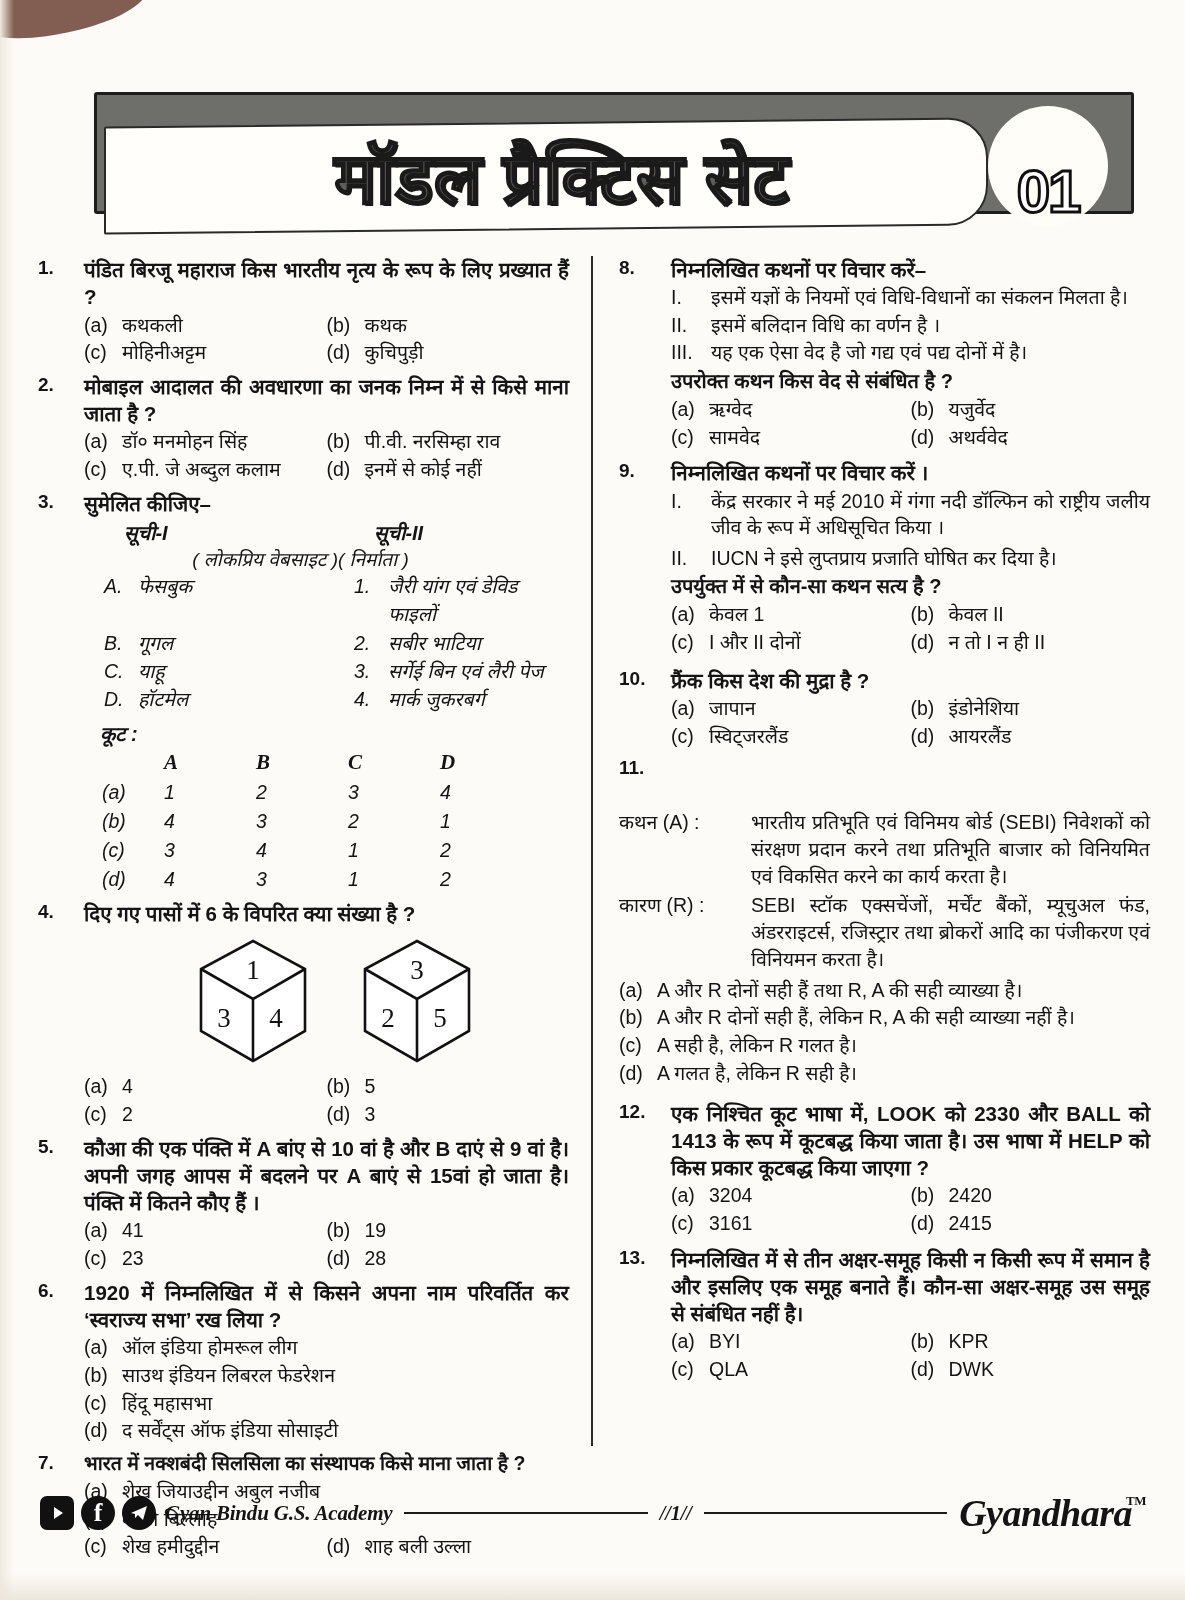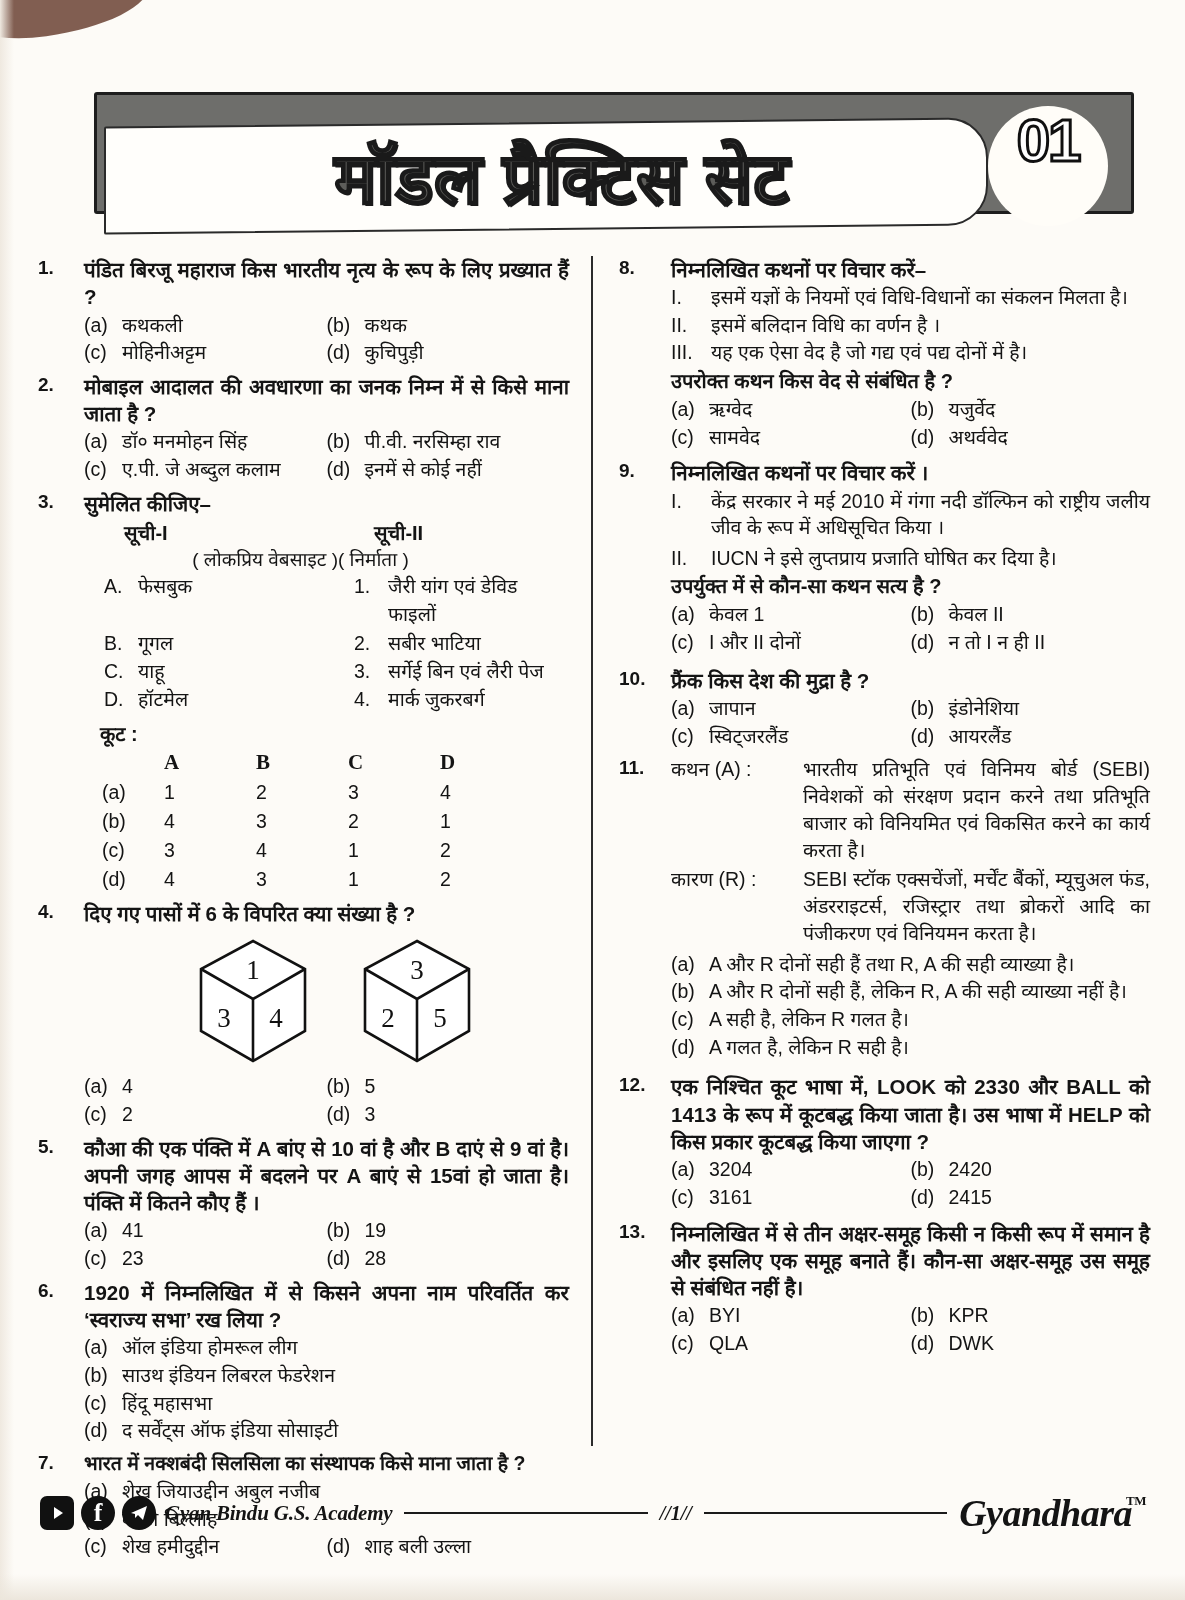--- a/index.html
+++ b/index.html
@@ -30,21 +30,21 @@
      transform:skewY(-0.6deg);}
   .banner-title{position:absolute;left:28px;top:38px;width:880px;height:92px;
      display:flex;align-items:center;justify-content:center;
      font-family:"Liberation Sans", sans-serif;
      font-size:70px;font-weight:bold;letter-spacing:1px;
      color:#5d5d5a;
      -webkit-text-stroke:2.5px #1a1a1a;
      text-shadow:2px 2px 0 #1a1a1a;
      white-space:nowrap;}
   .badge{position:absolute;right:26px;top:14px;width:120px;height:120px;
-     border-radius:50%;background:#fffdf8;display:flex;align-items:flex-start;justify-content:center;}
+     border-radius:50%;background:#fffdf8;display:flex;align-items:flex-end;justify-content:center;}
   .badge span{font-size:60px;font-weight:bold;color:#fff;
      -webkit-text-stroke:3px #101010;
      font-family:"Liberation Sans", sans-serif;letter-spacing:-2px;}
 
   
   .cols{position:absolute;left:38px;top:256px;width:1112px;height:1190px;display:flex;}
   .col{width:548px;position:relative;}
   .col.left{padding-right:14px;}
   .col.right{padding-left:26px;border-left:2px solid #2b2b2b;margin-left:8px;}
 
@@ -62,21 +62,21 @@
   .opt.half{width:50%;}
   .opt.full{width:100%;}
 
   
   .stmt{display:flex;font-size:19.5px;line-height:1.36;margin-top:1px;}
   .stmt .rn{flex:0 0 40px;}
   .stmt .tx{flex:1;text-align:justify;}
   .stmt-lead{font-size:20px;font-weight:bold;line-height:1.36;margin-top:2px;}
 
   
-  .match{margin-top:2px;}
+  .match{margin-top:2px;font-style:italic;}
   .mhead{display:flex;}
   .mhead .h1{flex:0 0 250px;padding-left:40px;}
   .mhead .h2{flex:1;}
   .mtitle{font-size:20px;font-weight:bold;}
   .msub{font-size:19px;}
   .mrow{display:flex;font-size:19.5px;line-height:1.45;}
   .mrow .lt{flex:0 0 250px;padding-left:20px;display:flex;}
   .mrow .lt .k{flex:0 0 34px;}
   .mrow .rt{flex:1;display:flex;}
   .mrow .rt .k{flex:0 0 34px;}
@@ -537,21 +537,21 @@
                 </div>
               <div class="opt half">
                   <span class="lbl">(d)</span>
                   <span>आयरलैंड</span>
                 </div>
             </div>
           </div>
         </div>
       </div>
 
-      <div class="q" style="">
+      <div class="q" style="flex-direction:column;">
         <div class="qnum wide">11.</div>
         <div class="qbody">
           <div class="ar">
             <div class="arl">कथन (A) :</div>
             <div class="art">भारतीय प्रतिभूति एवं विनिमय बोर्ड (SEBI) निवेशकों को संरक्षण प्रदान करने तथा प्रतिभूति बाजार को विनियमित एवं विकसित करने का कार्य करता है।</div>
           </div>
           <div class="ar" style="margin-top:2px;">
             <div class="arl">कारण (R) :</div>
             <div class="art">SEBI स्टॉक एक्सचेंजों, मर्चेंट बैंकों, म्यूचुअल फंड, अंडरराइटर्स, रजिस्ट्रार तथा ब्रोकरों आदि का पंजीकरण एवं विनियमन करता है।</div>
           </div>

